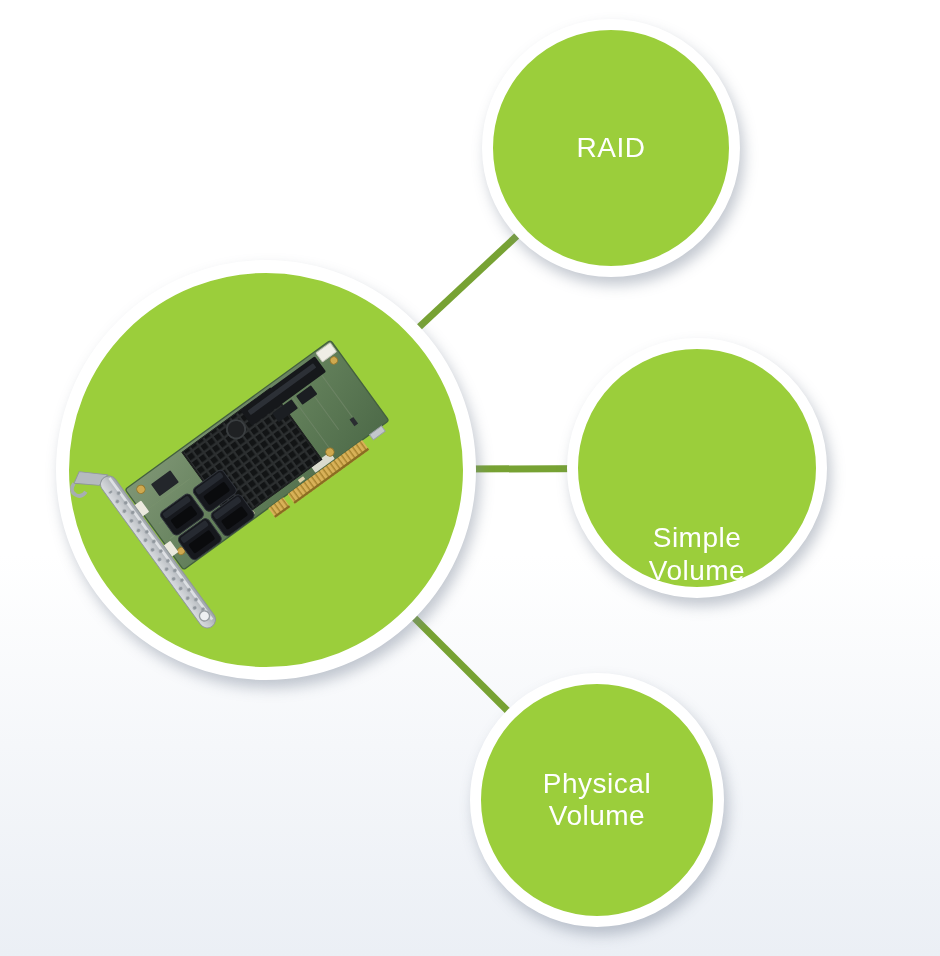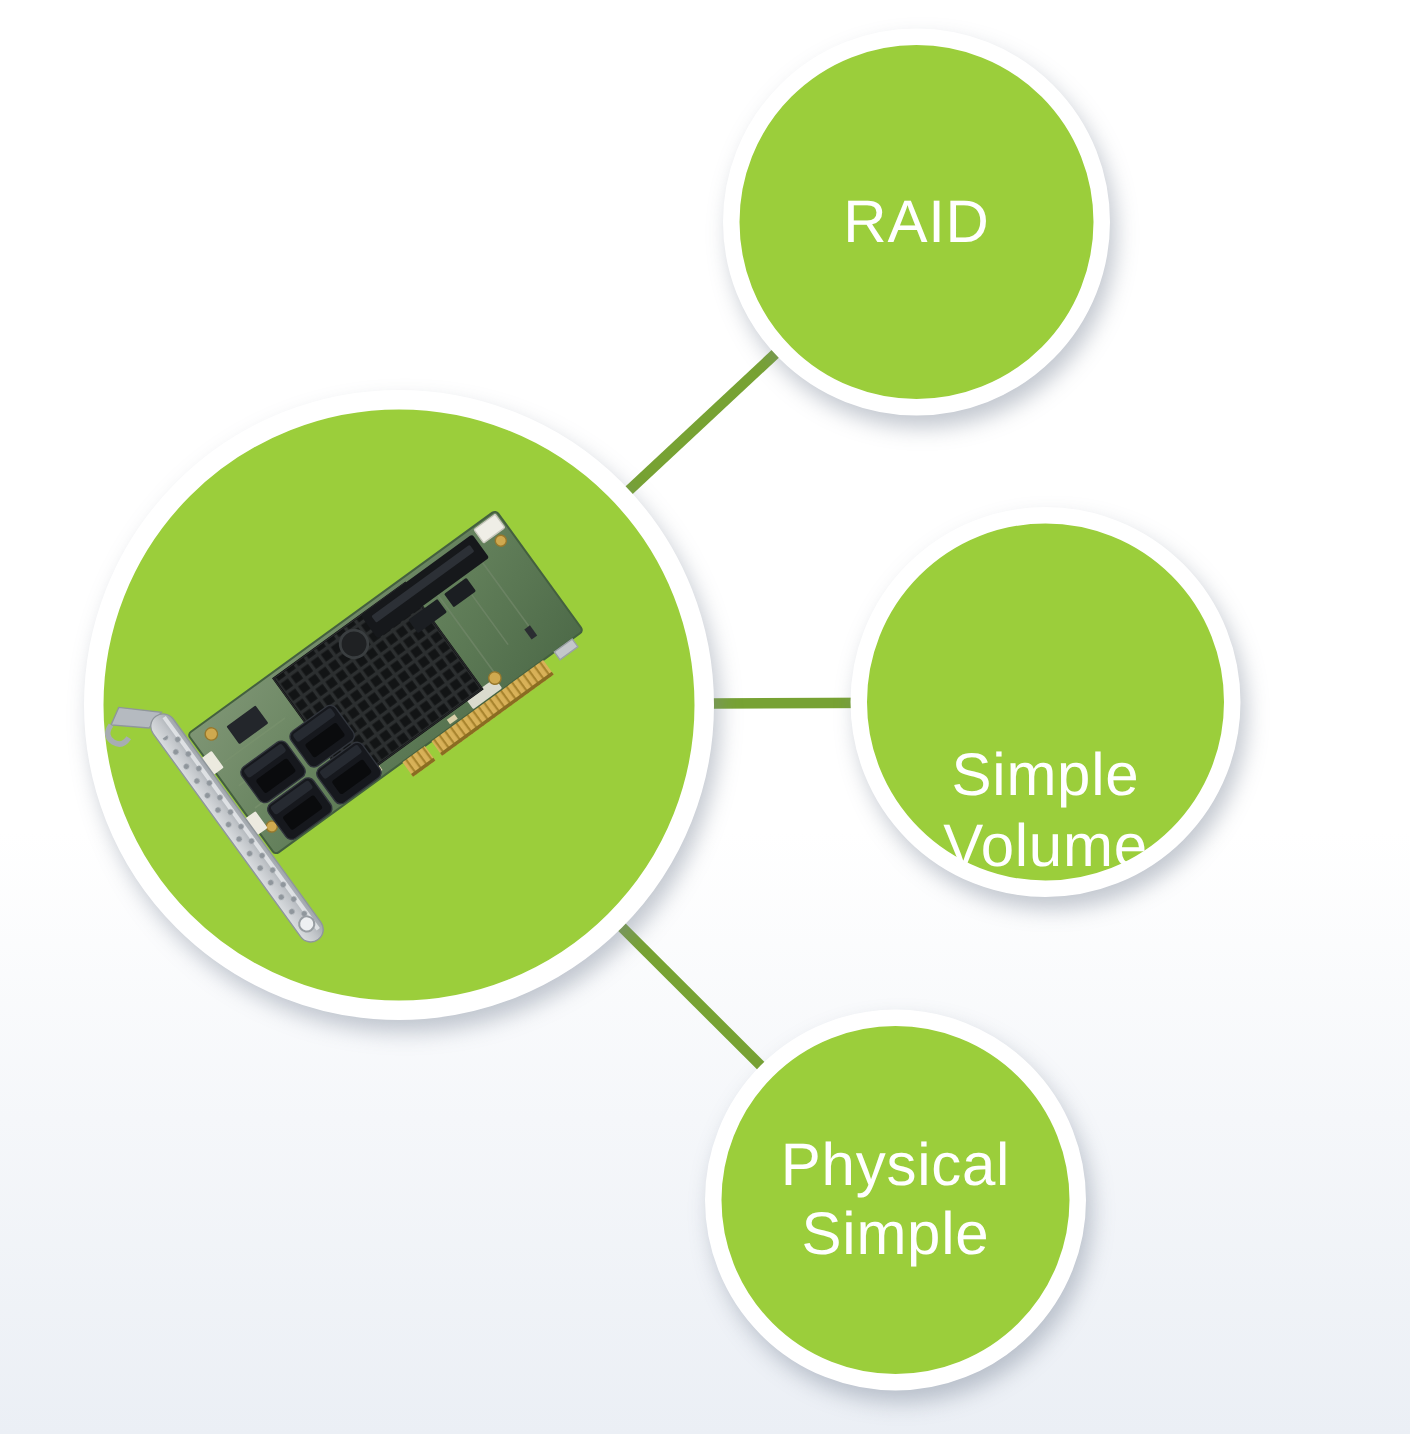--- a/index.html
+++ b/index.html
@@ -25,21 +25,21 @@
     left:56px;top:260px;width:420px;height:420px;
     border-width:13px;
     overflow:hidden;
   }
   .hub svg{display:block;width:394px;height:394px;}
   .n-raid{left:482px;top:19px;width:258px;height:258px;}
   .n-simple{left:567px;top:338px;width:260px;height:260px;align-items:flex-end;}
   .n-physical{left:470px;top:673px;width:254px;height:254px;}
   .label{
     color:#ffffff;
-    font-size:40px;
+    font-size:28px;
     line-height:1.16;
     text-align:center;
     letter-spacing:0.5px;
     padding:0 28px;
   }
 </style>
 </head>
 <body>
 
 <div class="canvas">
@@ -145,16 +145,16 @@
 
   <div class="node n-raid">
     <span class="label">RAID</span>
   </div>
 
   <div class="node n-simple">
     <span class="label">Simple Volume</span>
   </div>
 
   <div class="node n-physical">
-    <span class="label">Physical Simple</span>
+    <span class="label">Physical Volume</span>
   </div>
 
 </div>
 
 </body></html>

